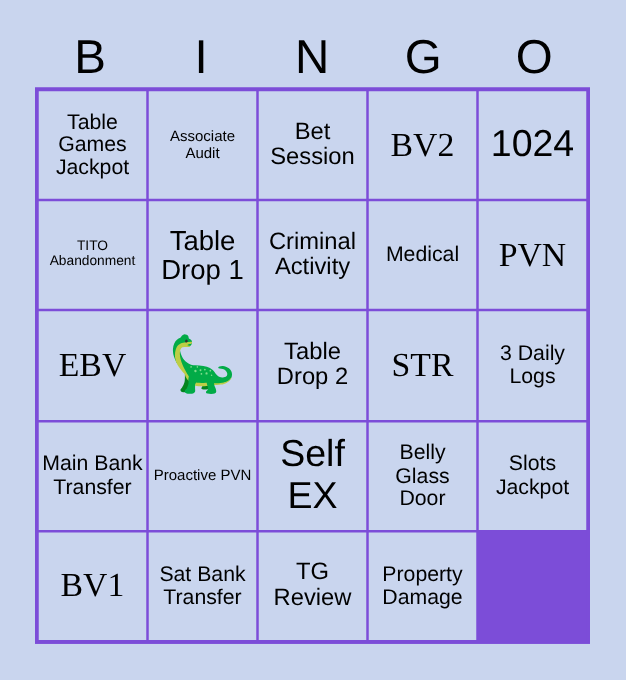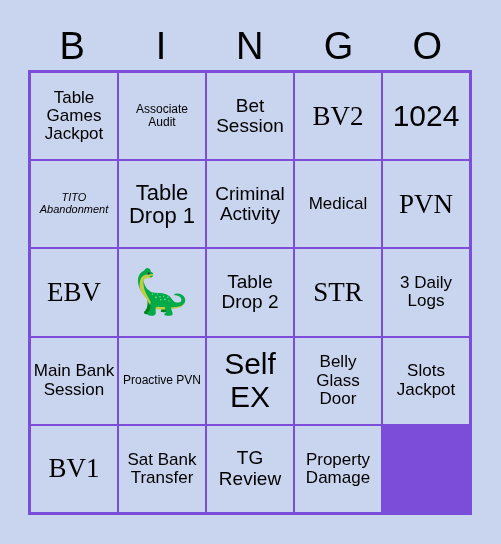--- a/index.html
+++ b/index.html
@@ -63,21 +63,21 @@
     padding: 1px 2px;
     box-sizing: border-box;
     overflow: hidden;
     word-break: break-word;
   }
   .cell-text {
     display: block;
     width: 100%;
   }
   
-  .fs-xs   { font-size: 11px; font-style: italic; }
+  .fs-xs   { font-size: 11px; }
   .fs-sm   { font-size: 12px; }
   .fs-md   { font-size: 17px; }
   .fs-lg   { font-size: 19px; }
   .fs-xl   { font-size: 22px; }
   .fs-xxl  { font-size: 30px; }
   .fs-huge { font-size: 27px; font-family: Liberation Serif, serif; }
   .free-cell {
     font-size: 44px;
     line-height: 1;
   }
@@ -139,21 +139,21 @@
       <div class="cell">
         <span class="cell-text fs-lg">Table Drop 2</span>
       </div>
       <div class="cell">
         <span class="cell-text fs-huge">STR</span>
       </div>
       <div class="cell">
         <span class="cell-text fs-md">3 Daily Logs</span>
       </div>
       <div class="cell">
-        <span class="cell-text fs-md">Main Bank Session</span>
+        <span class="cell-text fs-md">Main Bank Transfer</span>
       </div>
       <div class="cell">
         <span class="cell-text fs-sm">Proactive PVN</span>
       </div>
       <div class="cell">
         <span class="cell-text fs-xxl">Self EX</span>
       </div>
       <div class="cell">
         <span class="cell-text fs-md">Belly Glass Door</span>
       </div>

